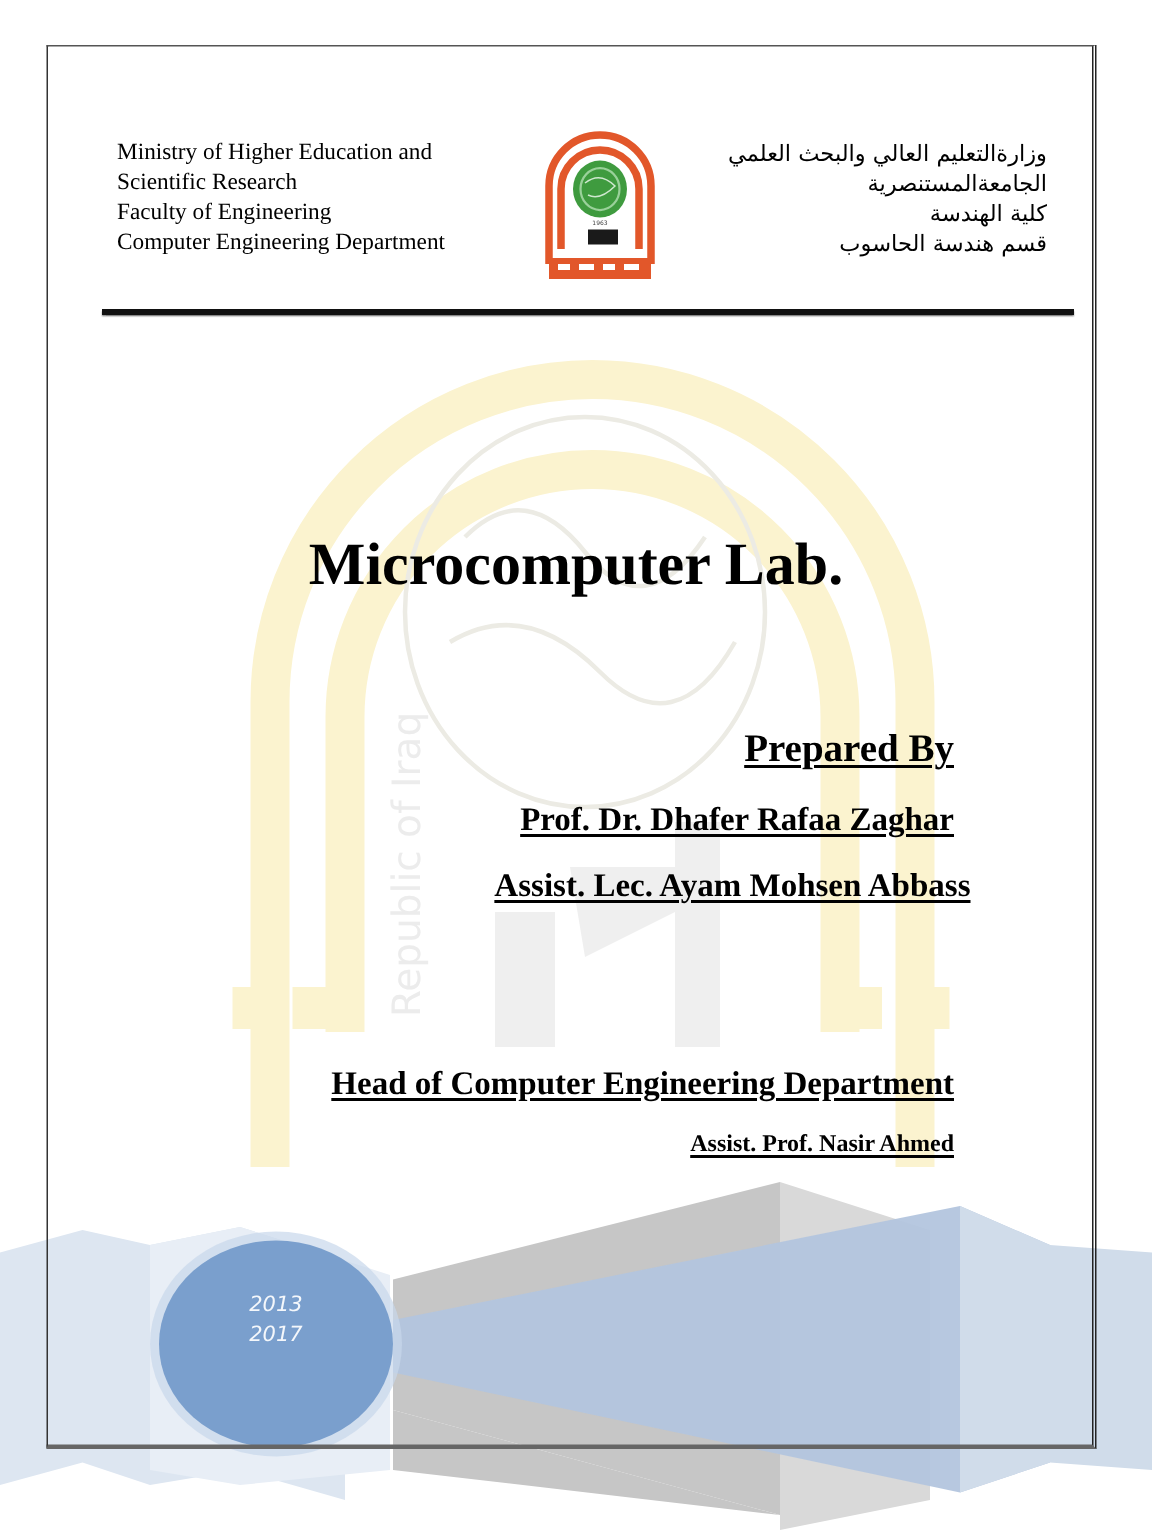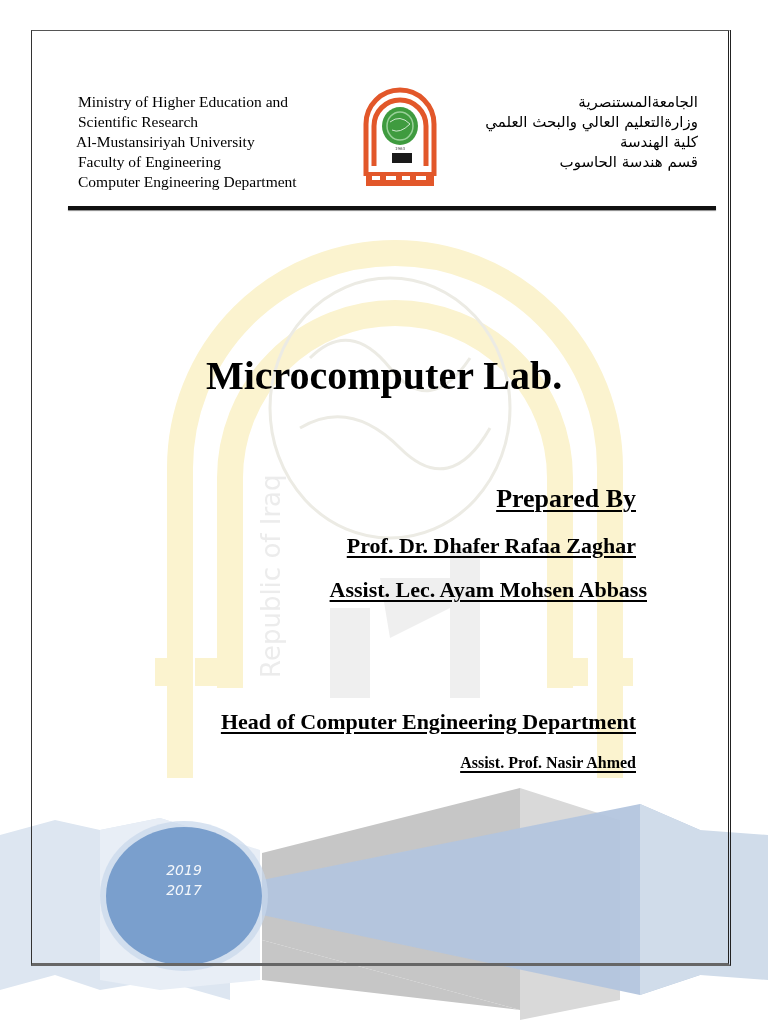--- a/index.html
+++ b/index.html
@@ -176,21 +176,20 @@
   <polygon points="262,100 640,24 700,50 700,195 640,215 262,135" fill="#b3c5de" opacity="0.95"></polygon>
   <polygon points="640,24 700,50 768,55 768,200 700,195 640,215" fill="#d0dcea"></polygon>
   <polygon points="262,160 520,230 262,200" fill="#c6c6c6"></polygon>
 </svg>
 
 <div class="page-frame"></div>
 
 <div class="header-left">
   <div>Ministry of Higher Education and</div>
   <div>Scientific Research</div>
-  <div class="indent-neg">Al-Mustansiriyah University</div>
   <div>Faculty of Engineering</div>
   <div>Computer Engineering Department</div>
 </div>
 
 <svg class="logo" viewBox="0 0 76 104">
   <g fill="none" stroke="#e2572a" stroke-width="5">
     <path d="M4 90 L4 38 A34 34 0 0 1 72 38 L72 90"></path>
     <path d="M12 80 L12 40 A26 26 0 0 1 64 40 L64 80"></path>
   </g>
   <ellipse cx="38" cy="40" rx="18" ry="19" fill="#3f9b3f"></ellipse>
@@ -201,22 +200,22 @@
   <rect x="4" y="86" width="68" height="14" fill="#e2572a"></rect>
   <g fill="#fff">
     <rect x="10" y="90" width="8" height="4"></rect>
     <rect x="24" y="90" width="10" height="4"></rect>
     <rect x="40" y="90" width="8" height="4"></rect>
     <rect x="54" y="90" width="10" height="4"></rect>
   </g>
 </svg>
 
 <div class="header-right">
+  <div>وزارةالتعليم العالي والبحث العلمي</div>
   <div>الجامعةالمستنصرية</div>
-  <div>وزارةالتعليم العالي والبحث العلمي</div>
   <div>كلية الهندسة</div>
   <div>قسم هندسة الحاسوب</div>
 </div>
 
 <div class="header-rule"></div>
 
 <div class="title">Microcomputer Lab.</div>
 
 <div class="credit prepared-by">
   <span>Prepared By</span>
@@ -228,15 +227,15 @@
   <span>Assist. Lec. Ayam Mohsen Abbass</span>
 </div>
 <div class="credit head-title">
   <span>Head of Computer Engineering Department</span>
 </div>
 <div class="credit head-name">
   <span>Assist. Prof. Nasir Ahmed</span>
 </div>
 
 <div class="year-badge">
-  <div class="year year-1">2019</div>
+  <div class="year year-1">2013</div>
   <div class="year year-2">2017</div>
 </div>
 
 </body></html>

